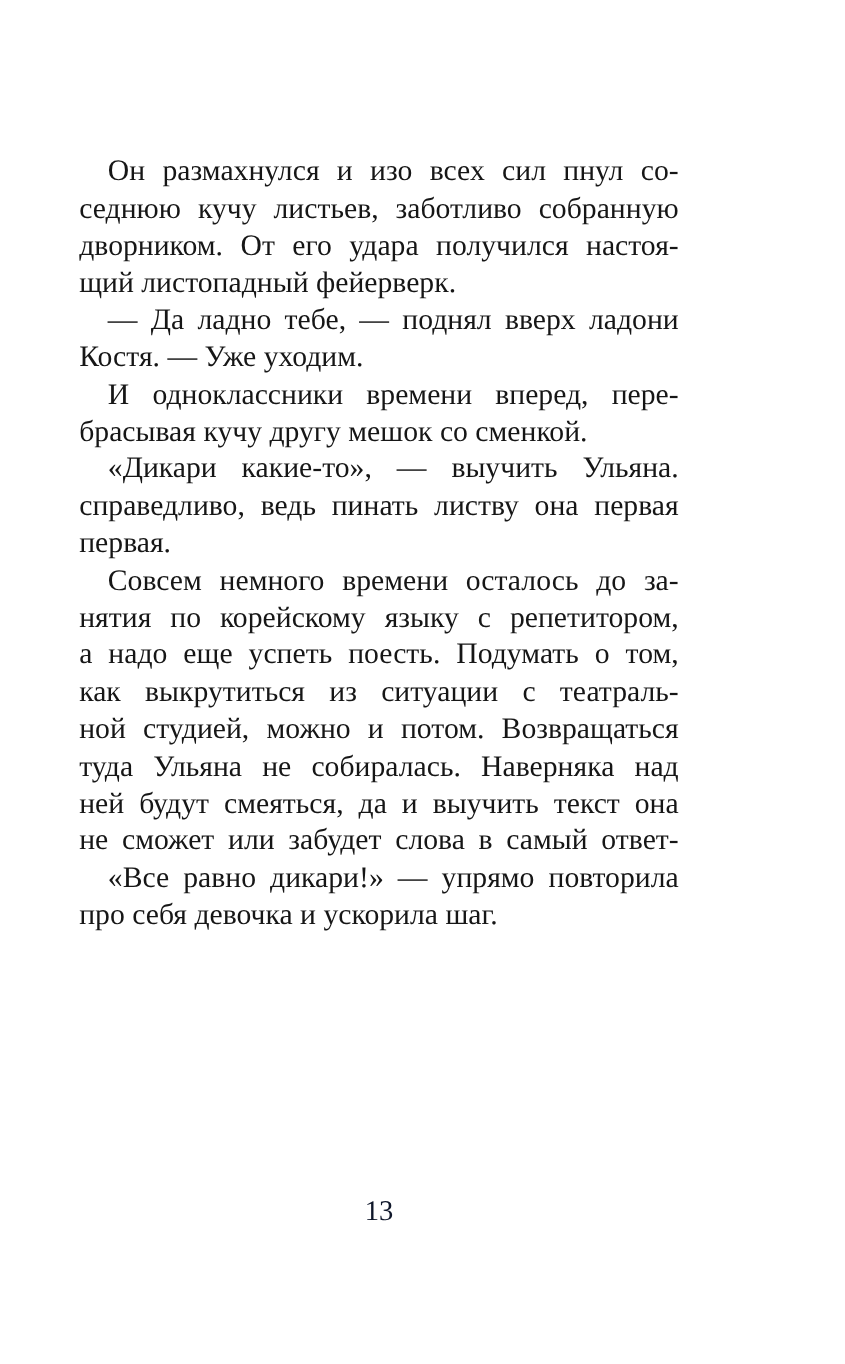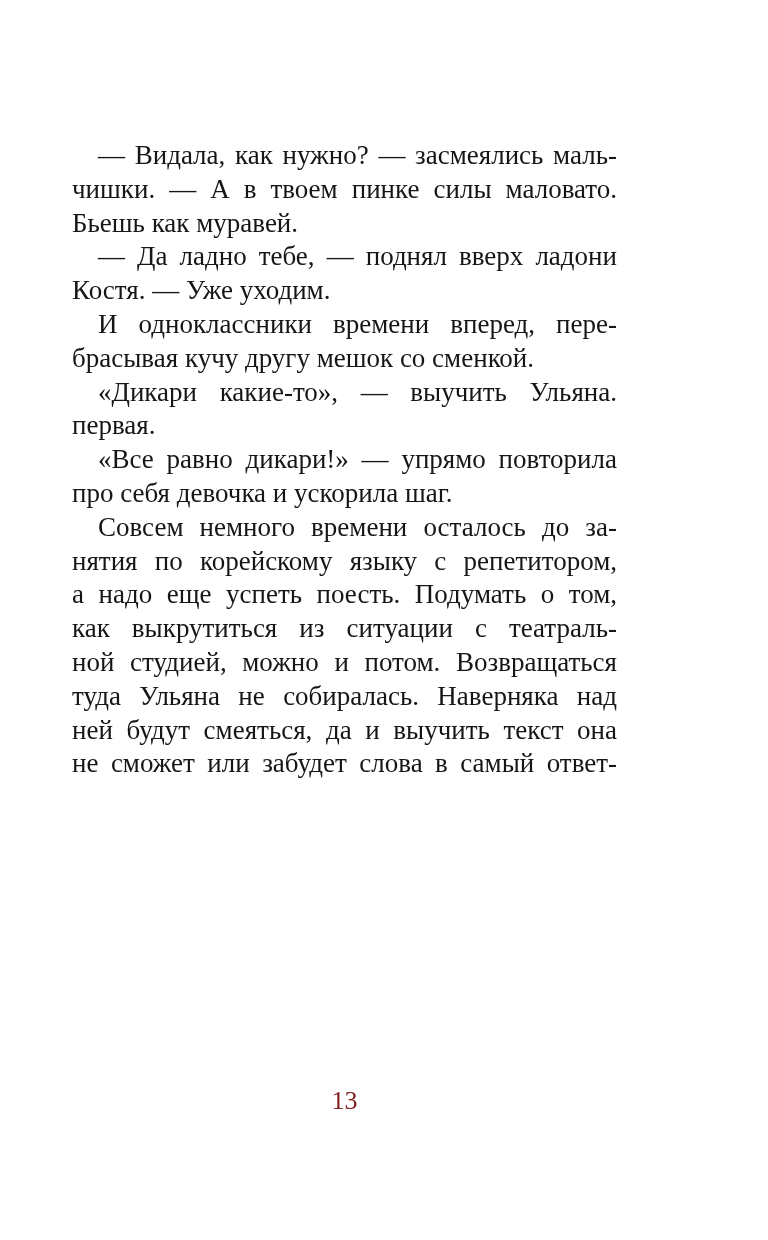--- a/index.html
+++ b/index.html
@@ -38,54 +38,56 @@
     padding-left: 26px;
   }
   .folio {
     position: absolute;
     left: 72px;
     top: 1084px;
     width: 545px;
     text-align: center;
     font-size: 26px;
     line-height: 34px;
-    color: #7f1d1d;
+    color: #0f172a;
   }
 </style>
 </head>
 <body>
 
 <div class="page">
   <main class="text-block" id="text-block">
       <div class="para">
-        <div class="line first just">— Видала, как нужно? — засмеялись маль-</div>
-        <div class="line just">чишки. — А в твоем пинке силы маловато.</div>
-        <div class="line">Бьешь как муравей.</div>
+        <div class="line first just">Он размахнулся и изо всех сил пнул со-</div>
+        <div class="line just">седнюю кучу листьев, заботливо собранную</div>
+        <div class="line just">дворником. От его удара получился настоя-</div>
+        <div class="line">щий листопадный фейерверк.</div>
       </div>
       <div class="para">
         <div class="line first just">— Да ладно тебе, — поднял вверх ладони</div>
         <div class="line">Костя. — Уже уходим.</div>
       </div>
       <div class="para">
         <div class="line first just">И одноклассники времени вперед, пере-</div>
         <div class="line">брасывая кучу другу мешок со сменкой.</div>
       </div>
       <div class="para">
         <div class="line first just">«Дикари какие-то», — выучить Ульяна.</div>
+        <div class="line just">справедливо, ведь пинать листву она первая</div>
         <div class="line">первая.</div>
-      </div>
-      <div class="para">
-        <div class="line first just">«Все равно дикари!» — упрямо повторила</div>
-        <div class="line">про себя девочка и ускорила шаг.</div>
       </div>
       <div class="para">
         <div class="line first just">Совсем немного времени осталось до за-</div>
         <div class="line just">нятия по корейскому языку с репетитором,</div>
         <div class="line just">а надо еще успеть поесть. Подумать о том,</div>
         <div class="line just">как выкрутиться из ситуации с театраль-</div>
         <div class="line just">ной студией, можно и потом. Возвращаться</div>
         <div class="line just">туда Ульяна не собиралась. Наверняка над</div>
         <div class="line just">ней будут смеяться, да и выучить текст она</div>
         <div class="line just">не сможет или забудет слова в самый ответ-</div>
       </div>
+      <div class="para">
+        <div class="line first just">«Все равно дикари!» — упрямо повторила</div>
+        <div class="line">про себя девочка и ускорила шаг.</div>
+      </div>
     </main>
   <div class="folio">13</div>
 </div>
 
 </body></html>

